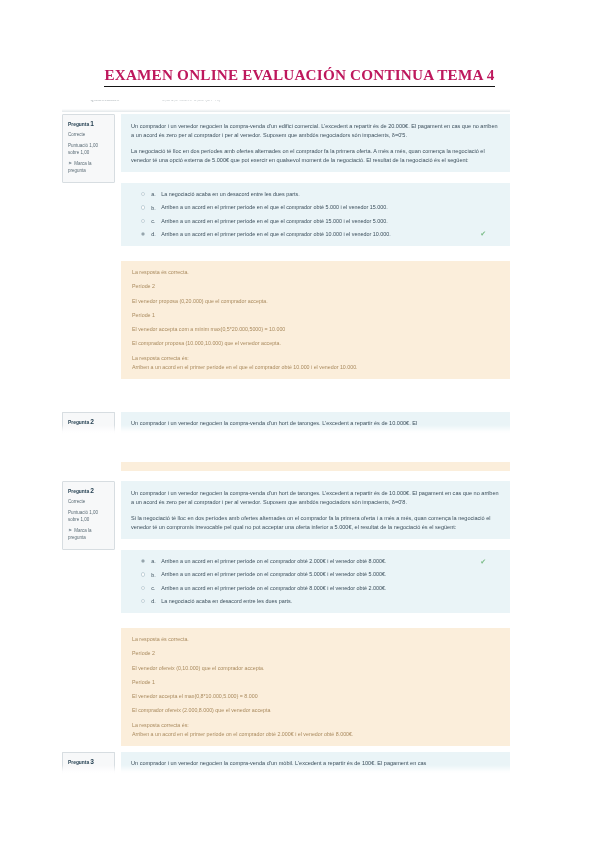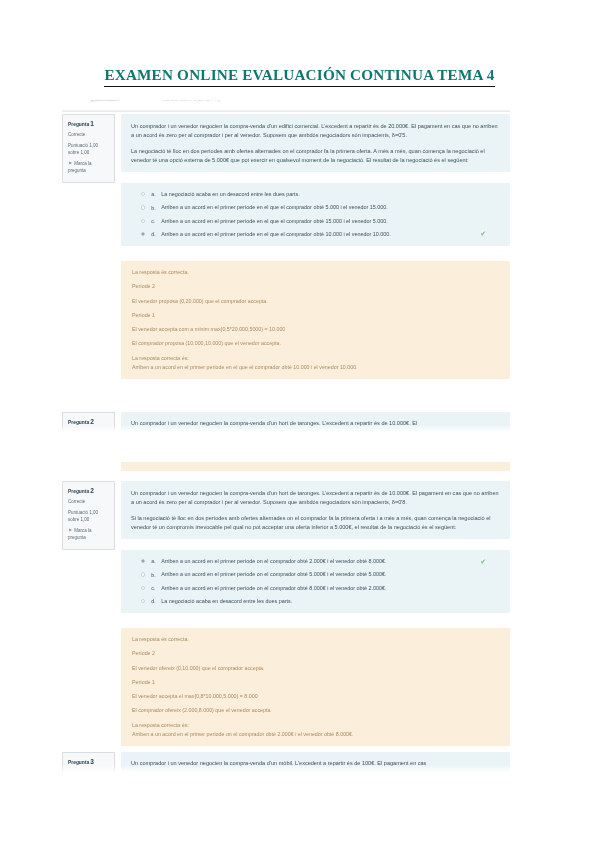--- a/index.html
+++ b/index.html
@@ -19,21 +19,21 @@
   .doc-title {
     position: absolute;
     top: 66px;
     left: 0;
     width: 599px;
     text-align: center;
     font-family: "Liberation Serif", serif;
     font-size: 15.2px;
     font-weight: bold;
     letter-spacing: 0.2px;
-    color: #0f766e;
+    color: #be185d;
   }
   .doc-title span {
     border-bottom: 1.6px solid #141414;
     padding-bottom: 2px;
     display: inline-block;
   }
 
   
   .top-cut {
     position: absolute;

